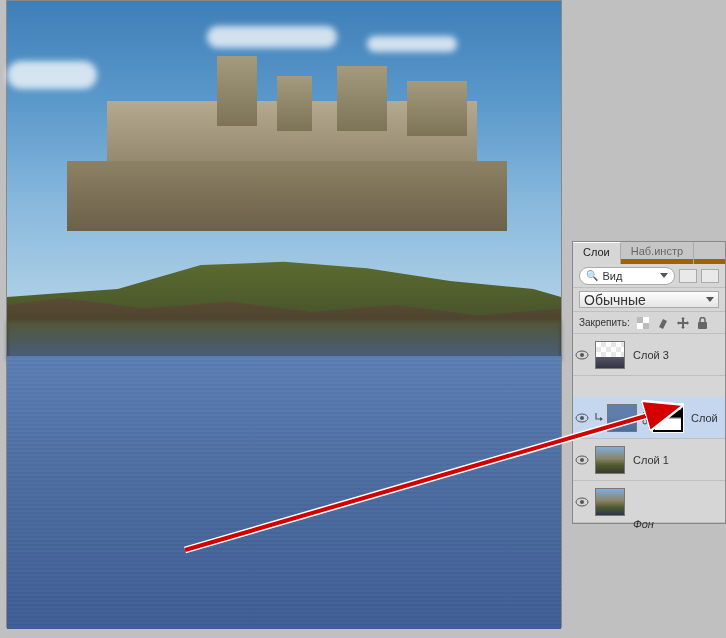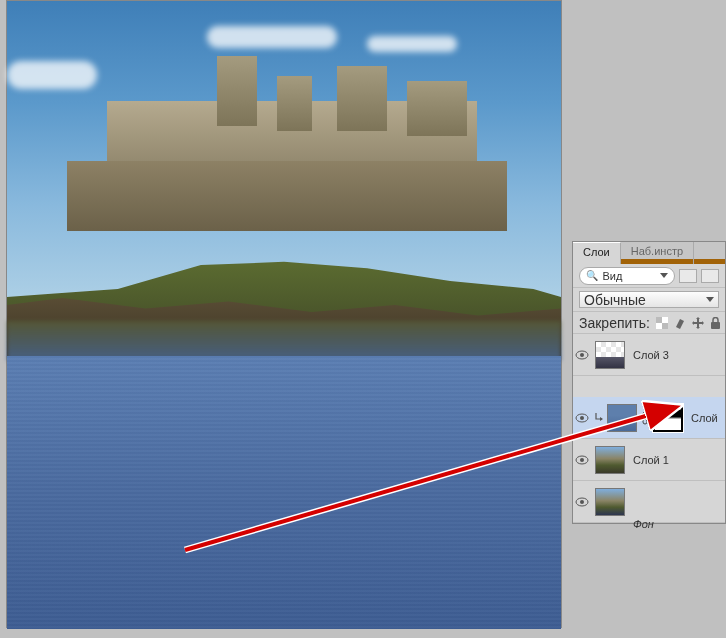--- a/index.html
+++ b/index.html
@@ -163,21 +163,21 @@
     justify-content: space-between;
     font-size: 14px;
   }
   .lock-row {
     display: flex;
     align-items: center;
     gap: 6px;
     padding: 3px 6px;
     height: 22px;
     border-bottom: 1px solid #bfbfbf;
-    font-size: 14px;
+    font-size: 10px;
   }
   .lock-icon {
     display: inline-flex;
     width: 14px; height: 14px;
     align-items: center; justify-content: center;
     color: #555;
   }
   .layers-list { background: #d6d6d6; }
   .layer-row {
     display: flex;

